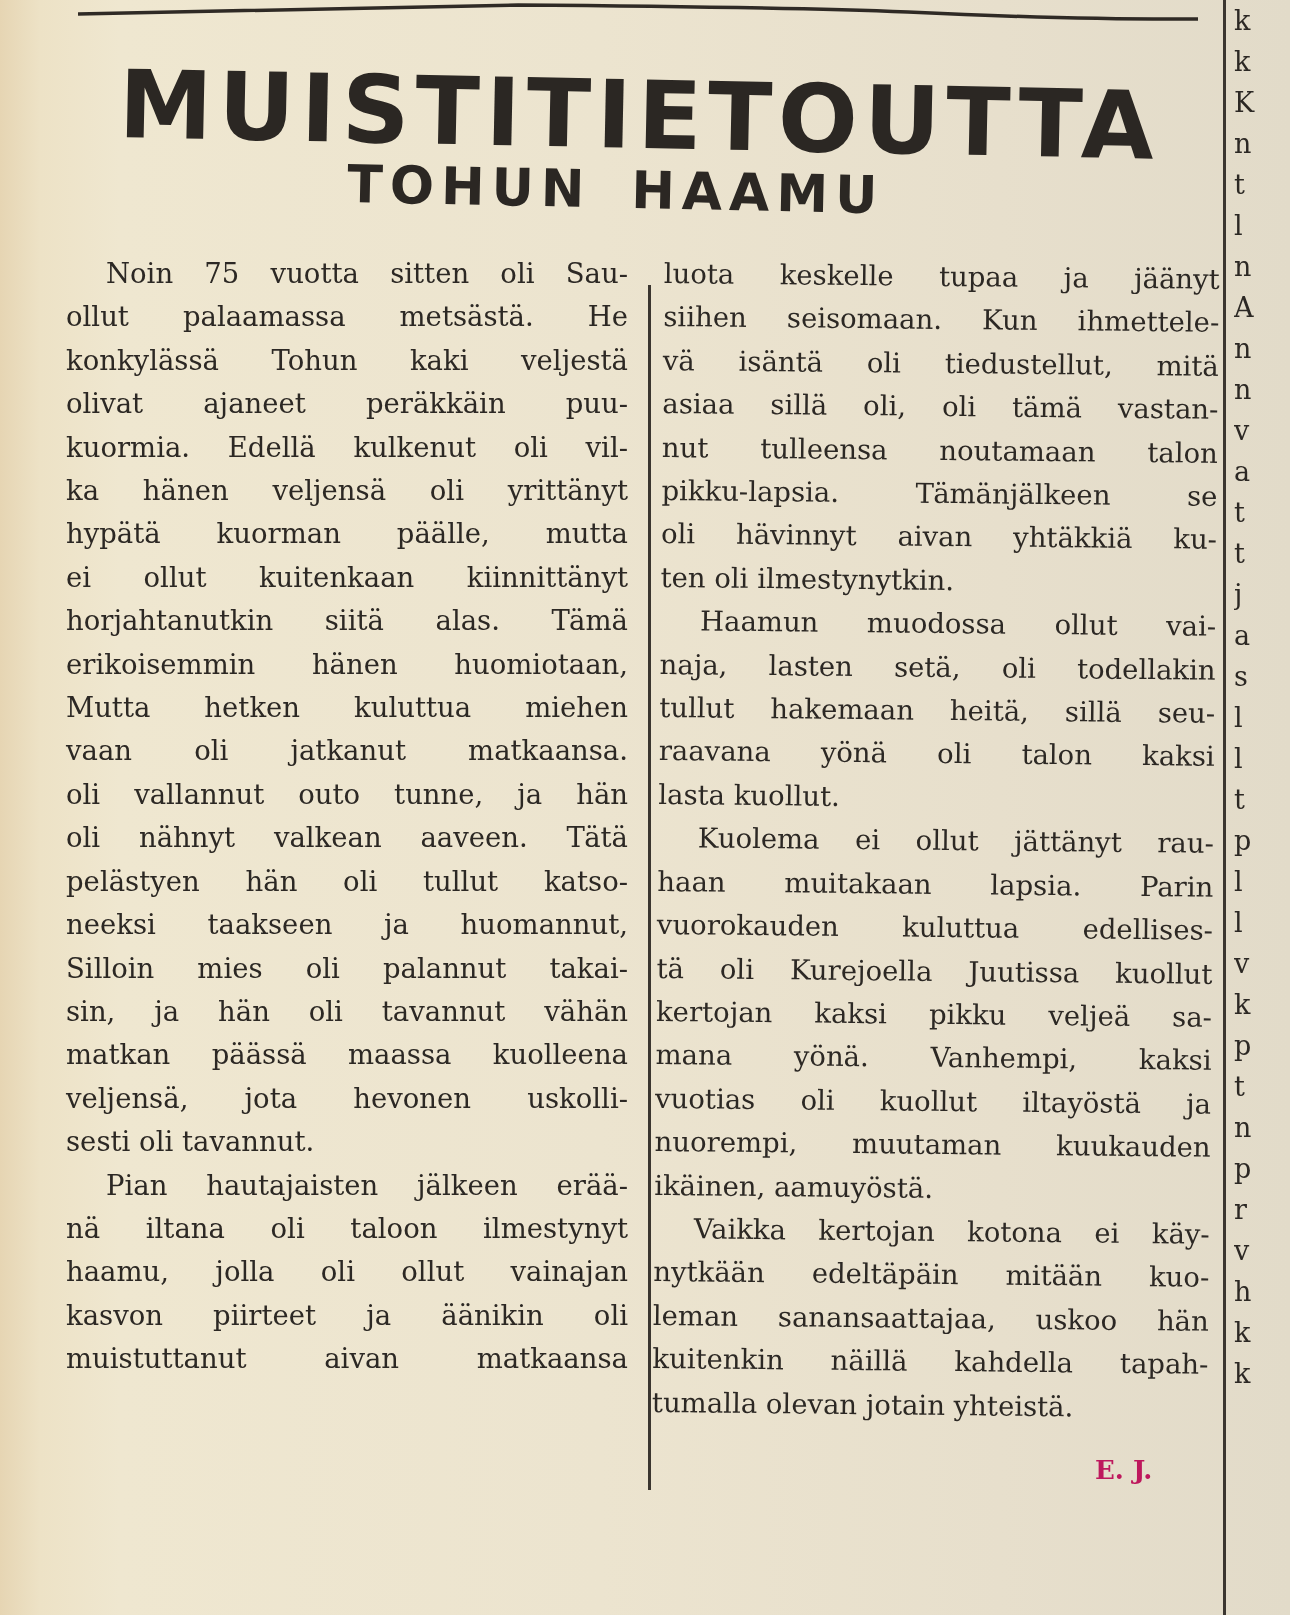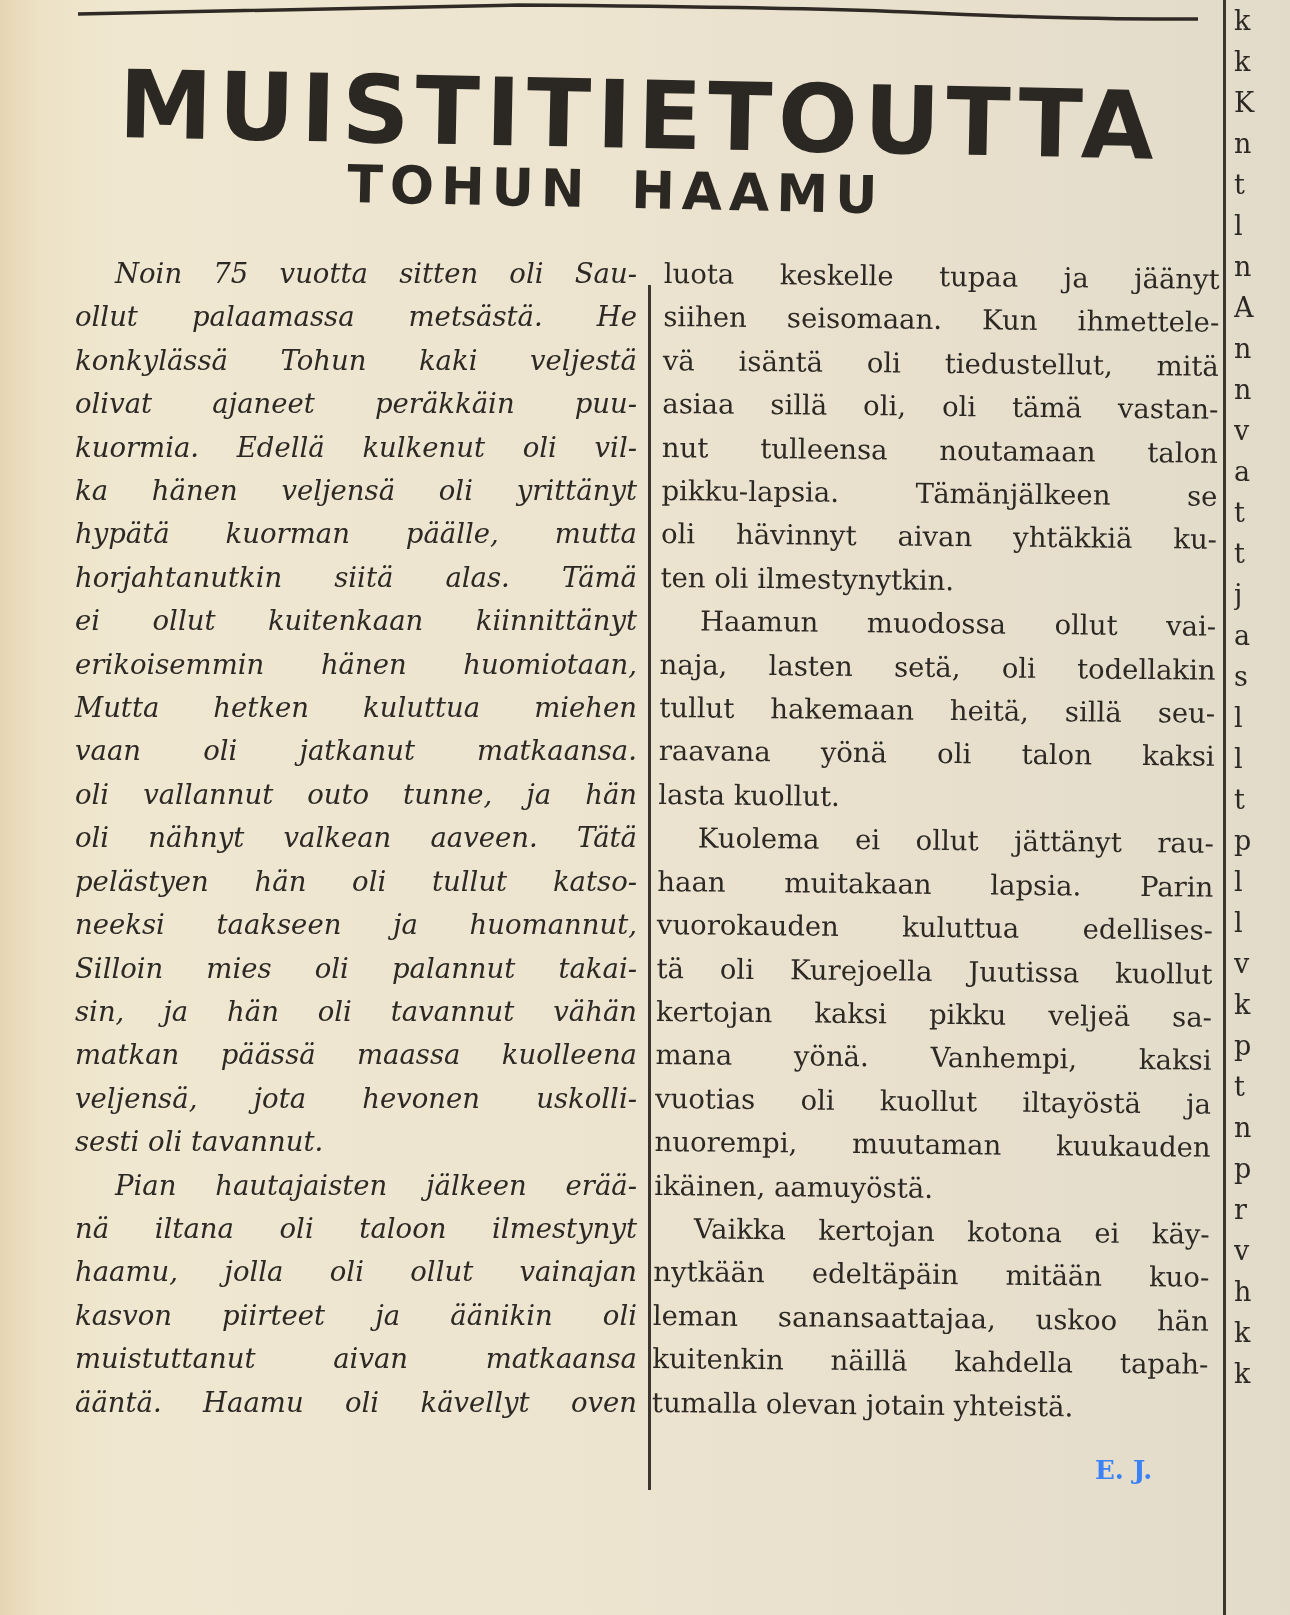--- a/index.html
+++ b/index.html
@@ -33,24 +33,24 @@
     color: #2b2723; transform: rotate(1.2deg); transform-origin: left top;
     white-space: nowrap;
   }
   .subheadline .gap { display: inline-block; width: 40px; }
   .column {
     position: absolute; font-size: 27.5px; line-height: 43.4px; color: #2c2824;
   }
   .column .line { display: block; white-space: nowrap; text-align: justify; text-align-last: justify; }
   .column .line.last { text-align-last: left; }
   .column .line.indent { padding-left: 40px; }
-  .col-left { left: 75px; top: 252px; width: 562px; font-style: italic; }
+  .col-left { left: 66px; top: 252px; width: 562px; }
   .col-right { left: 664px; top: 252px; width: 556px; transform: rotate(0.6deg); transform-origin: left top; }
   .signature {
-    position: absolute; left: 1095px; top: 1455px; font-weight: bold; font-size: 26px; color: #3b82f6;
+    position: absolute; left: 1095px; top: 1455px; font-weight: bold; font-size: 26px; color: #be185d;
   }
   .edge-col {
     position: absolute; left: 1234px; top: 0; width: 56px; font-size: 27px; line-height: 41px;
     color: #2c2824; overflow: hidden;
   }
   .edge-col span { display: block; white-space: nowrap; }
 </style>
 </head>
 <body>
 
@@ -67,40 +67,39 @@
   </div>
 
   <div class="column col-left">
     <span class="line indent">Noin 75 vuotta sitten oli Sau-</span>
     <span class="line">ollut palaamassa metsästä. He</span>
     <span class="line">konkylässä Tohun kaki veljestä</span>
     <span class="line">olivat ajaneet peräkkäin puu-</span>
     <span class="line">kuormia. Edellä kulkenut oli vil-</span>
     <span class="line">ka hänen veljensä oli yrittänyt</span>
     <span class="line">hypätä kuorman päälle, mutta</span>
+    <span class="line">ei ollut kuitenkaan kiinnittänyt</span>
     <span class="line">horjahtanutkin siitä alas. Tämä</span>
-    <span class="line">ei ollut kuitenkaan kiinnittänyt</span>
     <span class="line">erikoisemmin hänen huomiotaan,</span>
     <span class="line">Mutta hetken kuluttua miehen</span>
     <span class="line">vaan oli jatkanut matkaansa.</span>
     <span class="line">oli vallannut outo tunne, ja hän</span>
     <span class="line">oli nähnyt valkean aaveen. Tätä</span>
     <span class="line">pelästyen hän oli tullut katso-</span>
     <span class="line">neeksi taakseen ja huomannut,</span>
     <span class="line">Silloin mies oli palannut takai-</span>
     <span class="line">sin, ja hän oli tavannut vähän</span>
     <span class="line">matkan päässä maassa kuolleena</span>
     <span class="line">veljensä, jota hevonen uskolli-</span>
     <span class="line last">sesti oli tavannut.</span>
     <span class="line indent">Pian hautajaisten jälkeen erää-</span>
     <span class="line">nä iltana oli taloon ilmestynyt</span>
     <span class="line">haamu, jolla oli ollut vainajan</span>
     <span class="line">kasvon piirteet ja äänikin oli</span>
     <span class="line">muistuttanut aivan matkaansa</span>
-    <span class="line">ääntä. Haamu oli kävellyt oven</span>
   </div>
 
   <div class="col-rule"></div>
 
   <div class="column col-right">
     <span class="line">luota keskelle tupaa ja jäänyt</span>
     <span class="line">siihen seisomaan. Kun ihmettele-</span>
     <span class="line">vä isäntä oli tiedustellut, mitä</span>
     <span class="line">asiaa sillä oli, oli tämä vastan-</span>
     <span class="line">nut tulleensa noutamaan talon</span>

